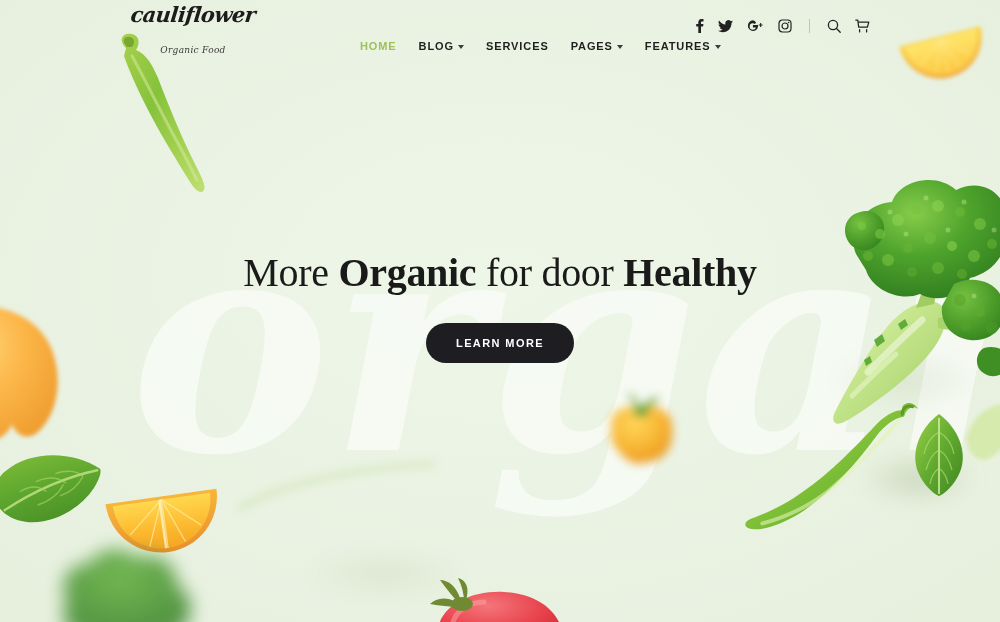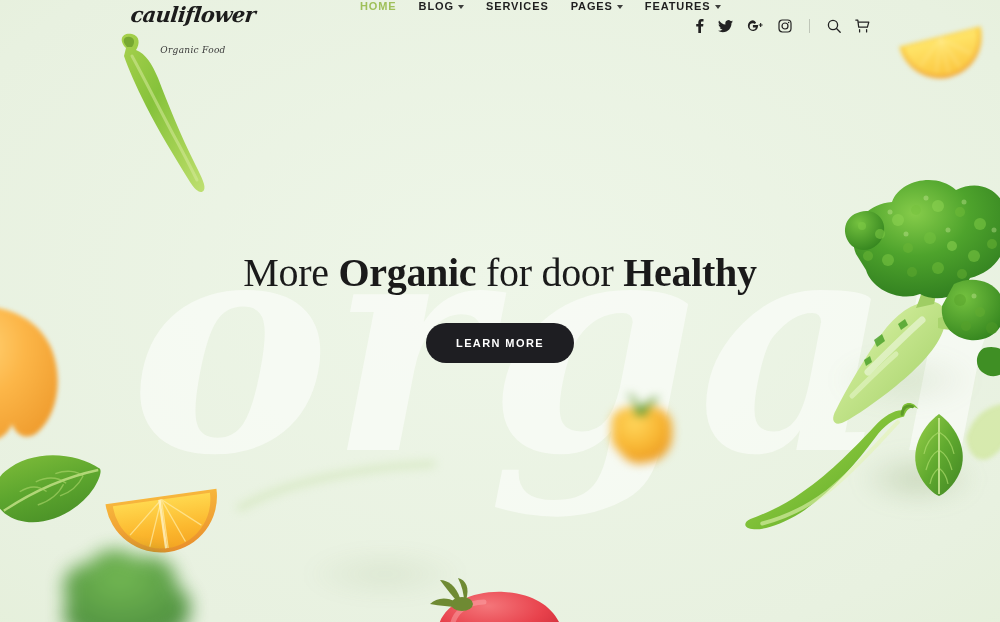--- a/index.html
+++ b/index.html
@@ -60,21 +60,21 @@
     transform:skewX(-6deg);
   }
   .brand-sub {
     font-family:"DejaVu Serif", serif;
     font-style:italic; font-size:9px; color:#3a3a3a;
     margin-top:20px; letter-spacing:.3px;
   }
 
   .nav {
     position:absolute; left:360px; top:0; height:52px;
-    display:flex; align-items:flex-start; gap:22px;
+    display:flex; align-items:flex-end; gap:22px;
   }
   .nav-item {
     display:flex; align-items:center; gap:4px;
     font-size:11px; font-weight:700; letter-spacing:.9px;
     color:#1f1f1f; text-transform:uppercase; cursor:pointer;
     white-space:nowrap;
   }
   .nav-item.active { color:#9fc05a; }
   .caret {
     width:0; height:0; border-left:3px solid transparent;

